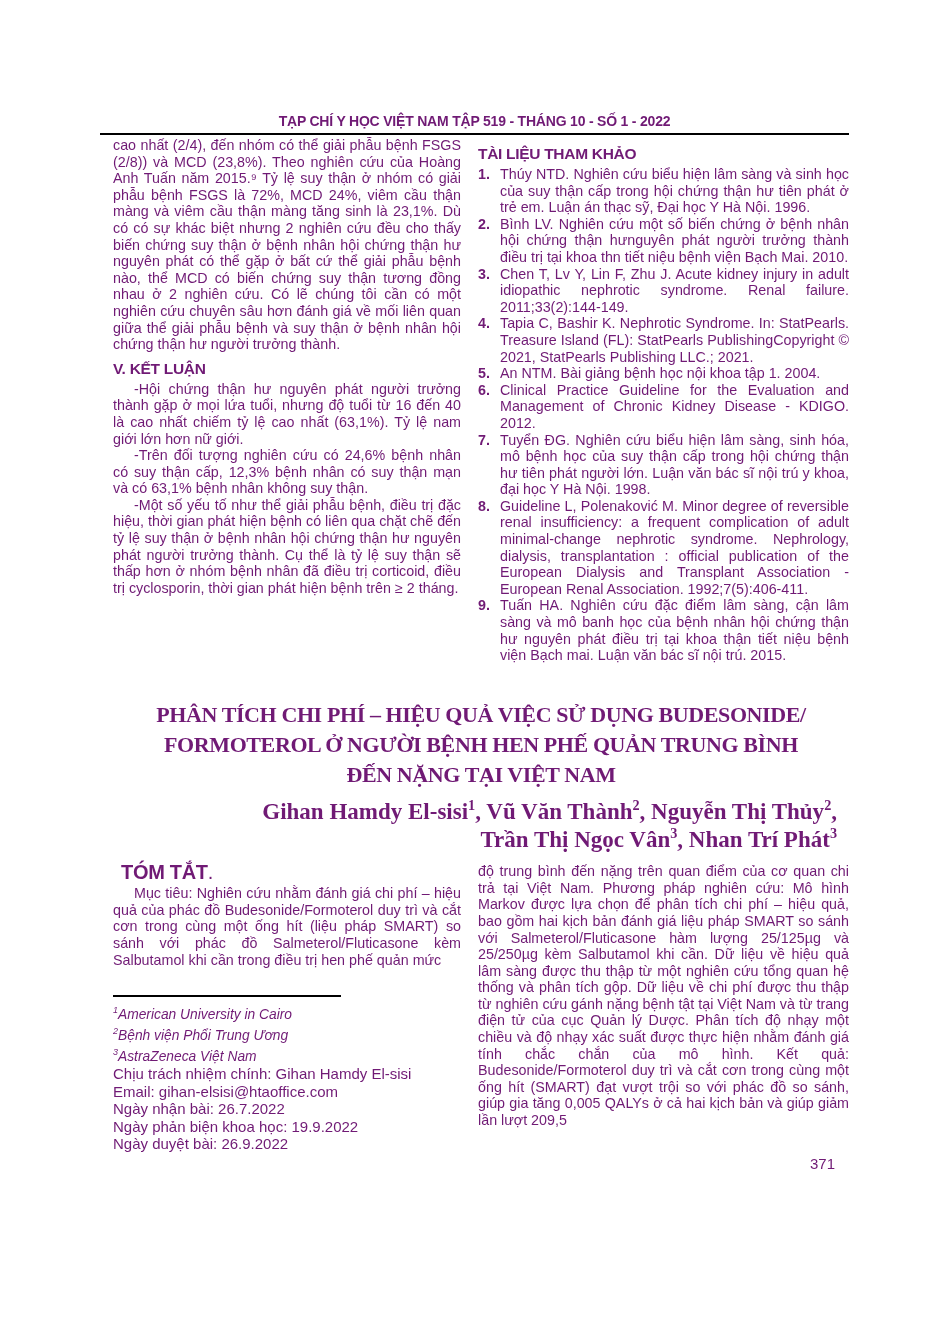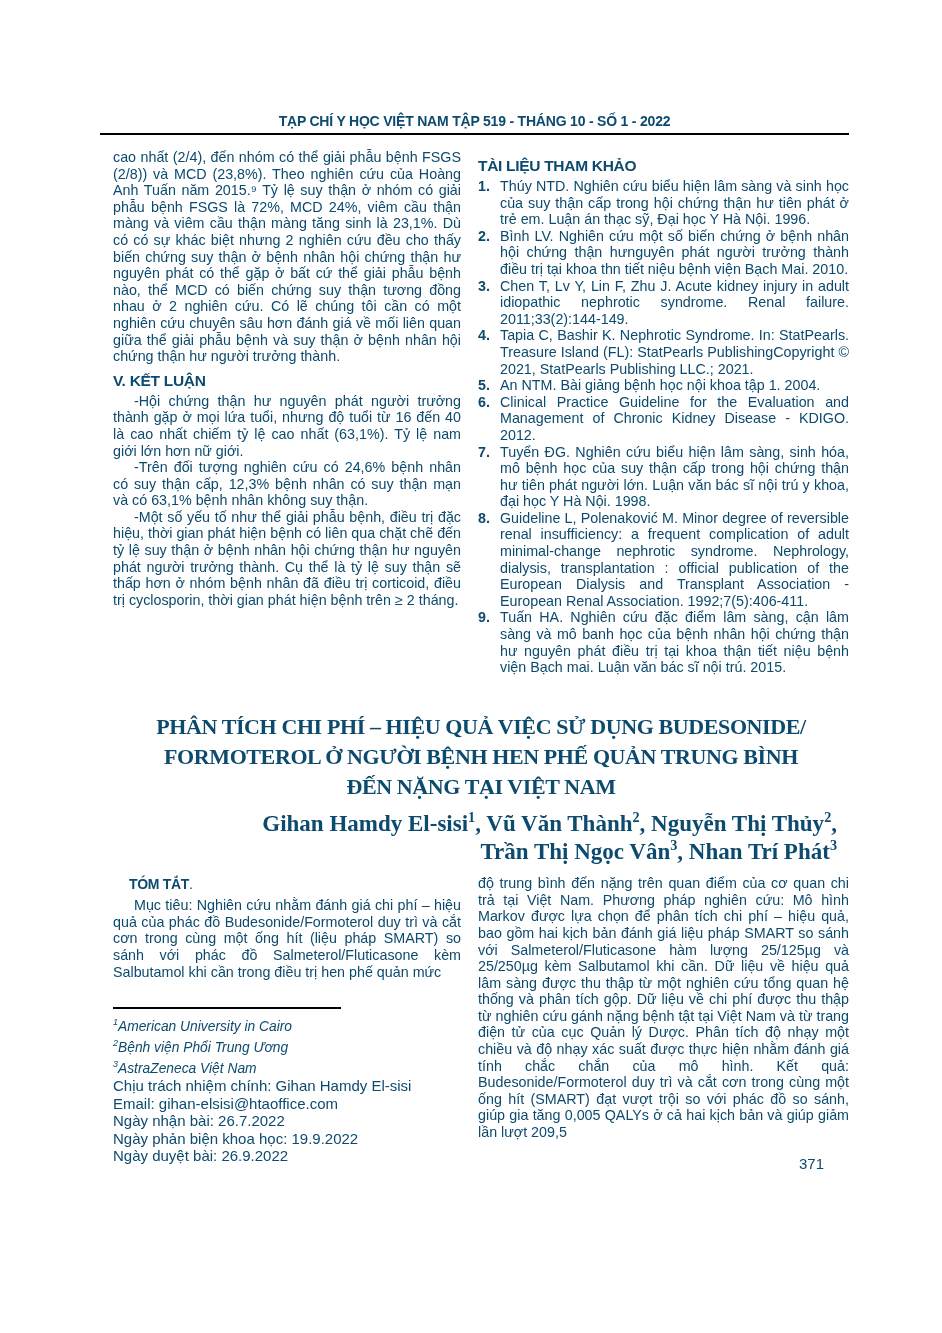--- a/index.html
+++ b/index.html
@@ -1,26 +1,26 @@
 <!DOCTYPE html>
 <html><head>
 <meta charset="utf-8">
 <style>
   html,body { margin:0; padding:0; background:#ffffff; }
   .page {
     position:relative; width:942px; height:1333px; background:#ffffff;
-    font-family:"Liberation Sans", sans-serif; color:#0c4a6e;
+    font-family:"Liberation Sans", sans-serif; color:#701a75;
     overflow:hidden;
   }
   .journal-header {
     position:absolute; left:100px; top:113px; width:749px;
     text-align:center; font-weight:bold; font-size:14px; letter-spacing:-0.2px;
     border-bottom:2px solid #000; padding-bottom:4px;
   }
-  .content { position:absolute; left:113px; top:149px; width:736px; }
+  .content { position:absolute; left:113px; top:137px; width:736px; }
   .cols { display:grid; grid-template-columns:348px 371px; column-gap:17px; }
   .para { margin:0; font-size:14.3px; line-height:16.6px; text-align:justify; }
   .indent { text-indent:21px; }
   .sect-heading {
     font-weight:bold; font-size:15.5px; letter-spacing:-0.3px;
     margin:7px 0 3px 0; line-height:18px;
   }
   .ref-list { margin:1px 0 0 0; }
   .ref { margin:0; font-size:14.3px; line-height:16.6px; text-align:justify; padding-left:22px; }
   .ref-num { display:inline-block; width:22px; margin-left:-22px; font-weight:bold; }
@@ -29,28 +29,28 @@
     font-family:"Liberation Serif", serif; font-weight:bold;
     font-size:22px; line-height:30px; letter-spacing:-0.4px;
   }
   .authors-block {
     margin-top:6px; text-align:right; padding-right:12px;
     font-family:"Liberation Serif", serif; font-weight:bold;
     font-size:23px; line-height:21.5px;
   }
   .authors-block sup { font-size:0.62em; }
   .lower-cols { margin-top:13px; }
-  .abstract-head { font-size:14px; line-height:18px; margin:0 0 4px 16px; }
+  .abstract-head { font-size:20px; line-height:18px; margin:0 0 4px 8px; }
   .h-bold { font-weight:bold; letter-spacing:-0.3px; }
   .footnote-block { margin-top:27px; }
   .footnote-rule { width:228px; border-top:2px solid #000; margin:0 0 5px 0; }
   .affil { margin:0; font-size:13.8px; line-height:17.4px; font-style:italic; }
   .affil sup { font-size:0.65em; }
   .fn-line { margin:0; font-size:15px; line-height:17.6px; }
-  .page-number { position:absolute; top:1155px; right:118px; font-size:15px; }
+  .page-number { position:absolute; top:1155px; right:107px; font-size:15px; }
   b { font-weight:normal; }
 </style>
 </head>
 <body>
 
 <div class="page">
 
   <div class="journal-header">
     <span>TẠP CHÍ Y HỌC VIỆT NAM TẬP 519 - THÁNG 10 - SỐ 1 - 2022</span>
   </div>

